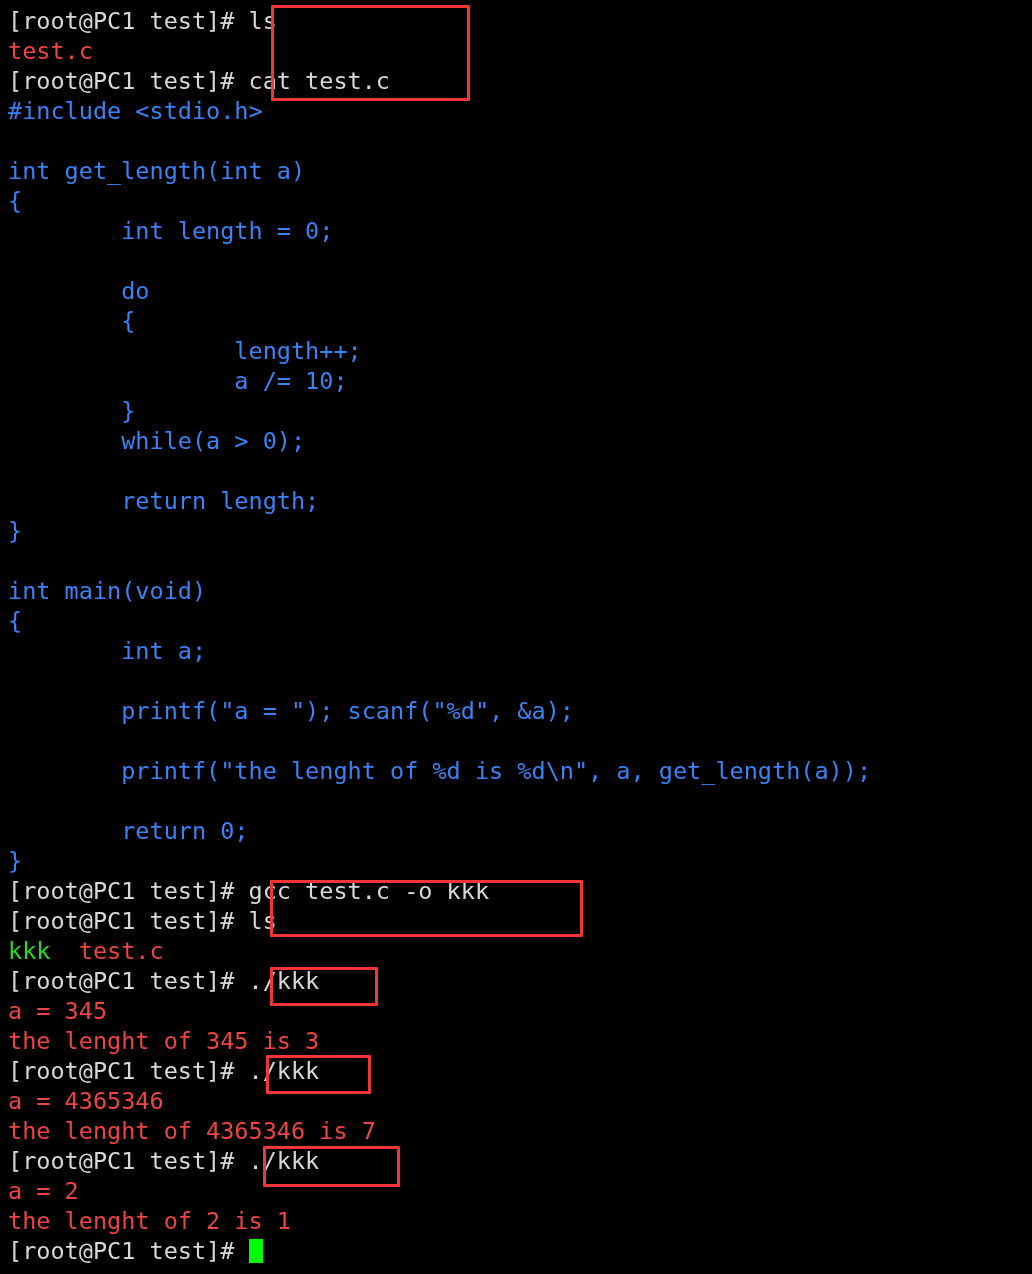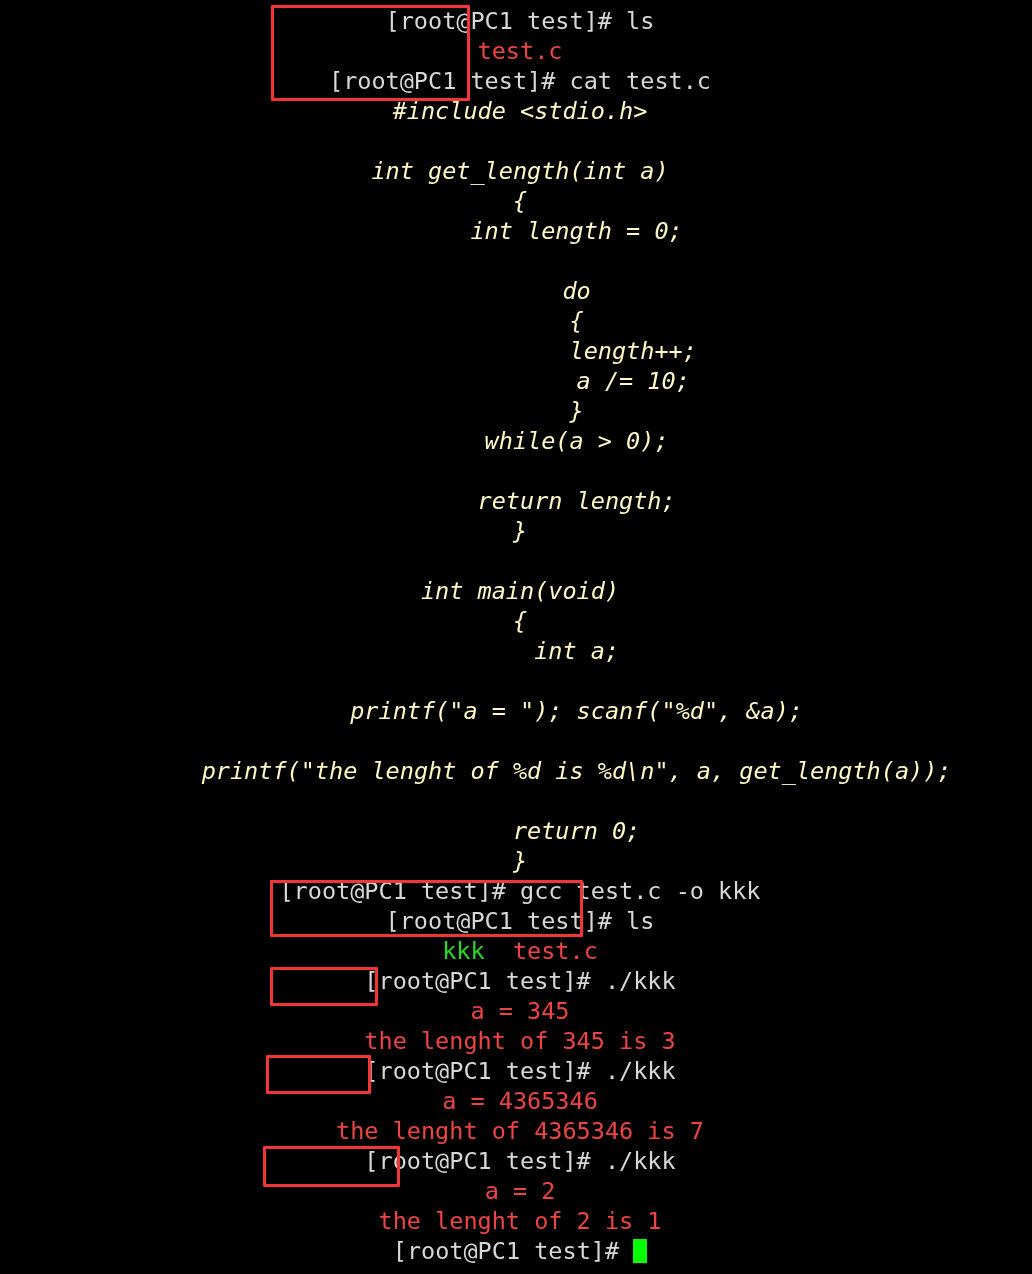--- a/index.html
+++ b/index.html
@@ -14,21 +14,20 @@
     overflow: hidden;
     font-family: "DejaVu Sans Mono", "Liberation Mono", monospace;
   }
   #terminal {
     position: relative;
     width: 932px;
     height: 1274px;
     background: #000000;
     padding: 0;
     box-sizing: border-box;
-    text-align: center;
   }
   #screen {
     position: absolute;
     left: 8px;
     top: 6px;
     width: 1024px;
     font-family: "DejaVu Sans Mono", "Liberation Mono", monospace;
     font-size: 23.5px;
     line-height: 30px;
     letter-spacing: 0px;
@@ -44,22 +43,21 @@
   .prompt {
     color: #d8d8d8;
   }
   .cmd {
     color: #d8d8d8;
   }
   .out {
     color: #ef4444;
   }
   .code {
-    color: #fef9c3;
-    font-style: italic;
+    color: #3b82f6;
   }
   .exec {
     color: #22dd22;
     margin-top: 40px;
   }
   .cursor {
     display: inline-block;
     width: 14px;
     height: 24px;
     background: #00ff00;

